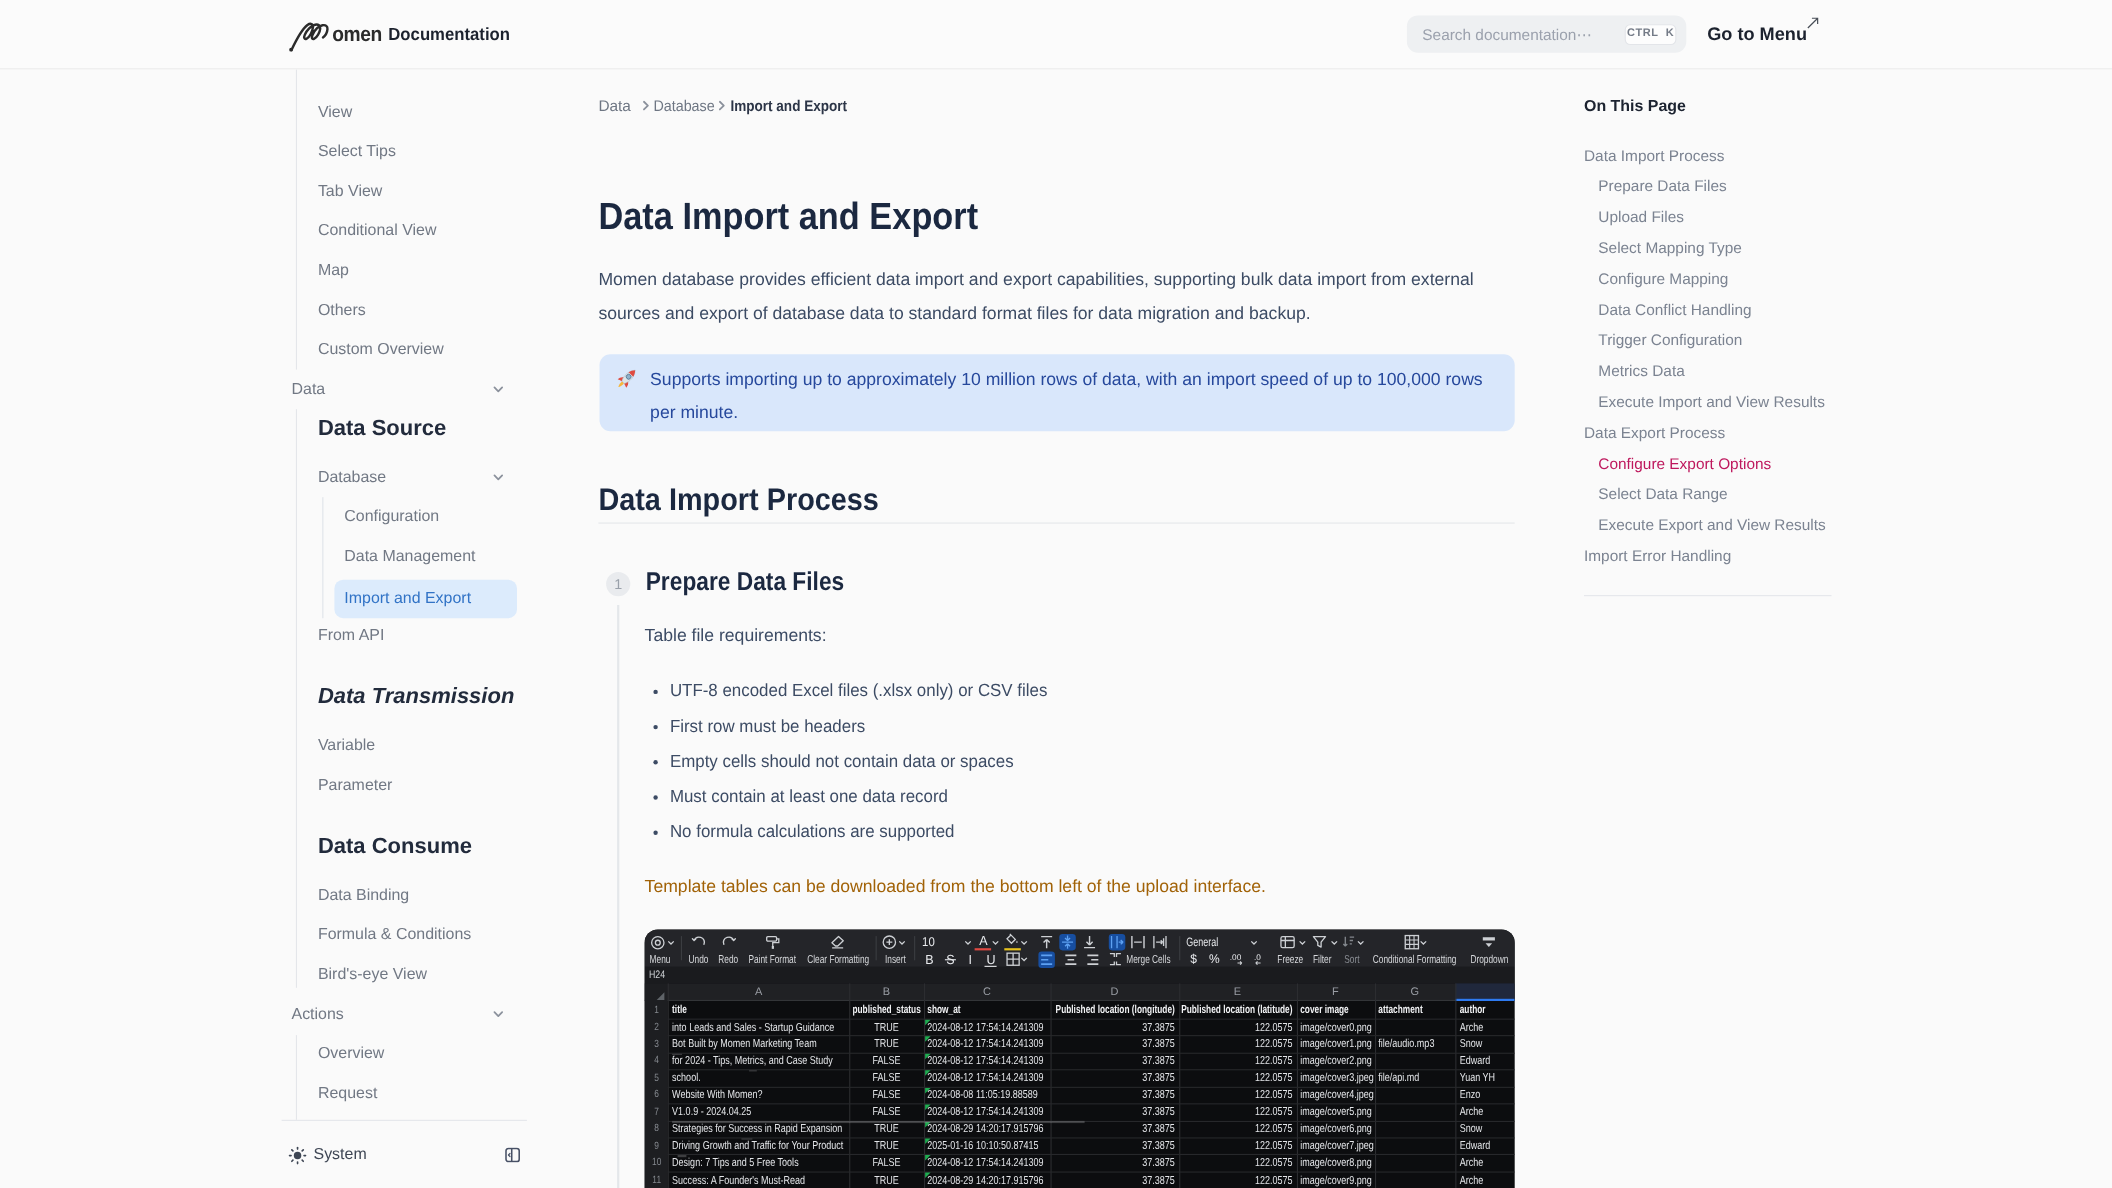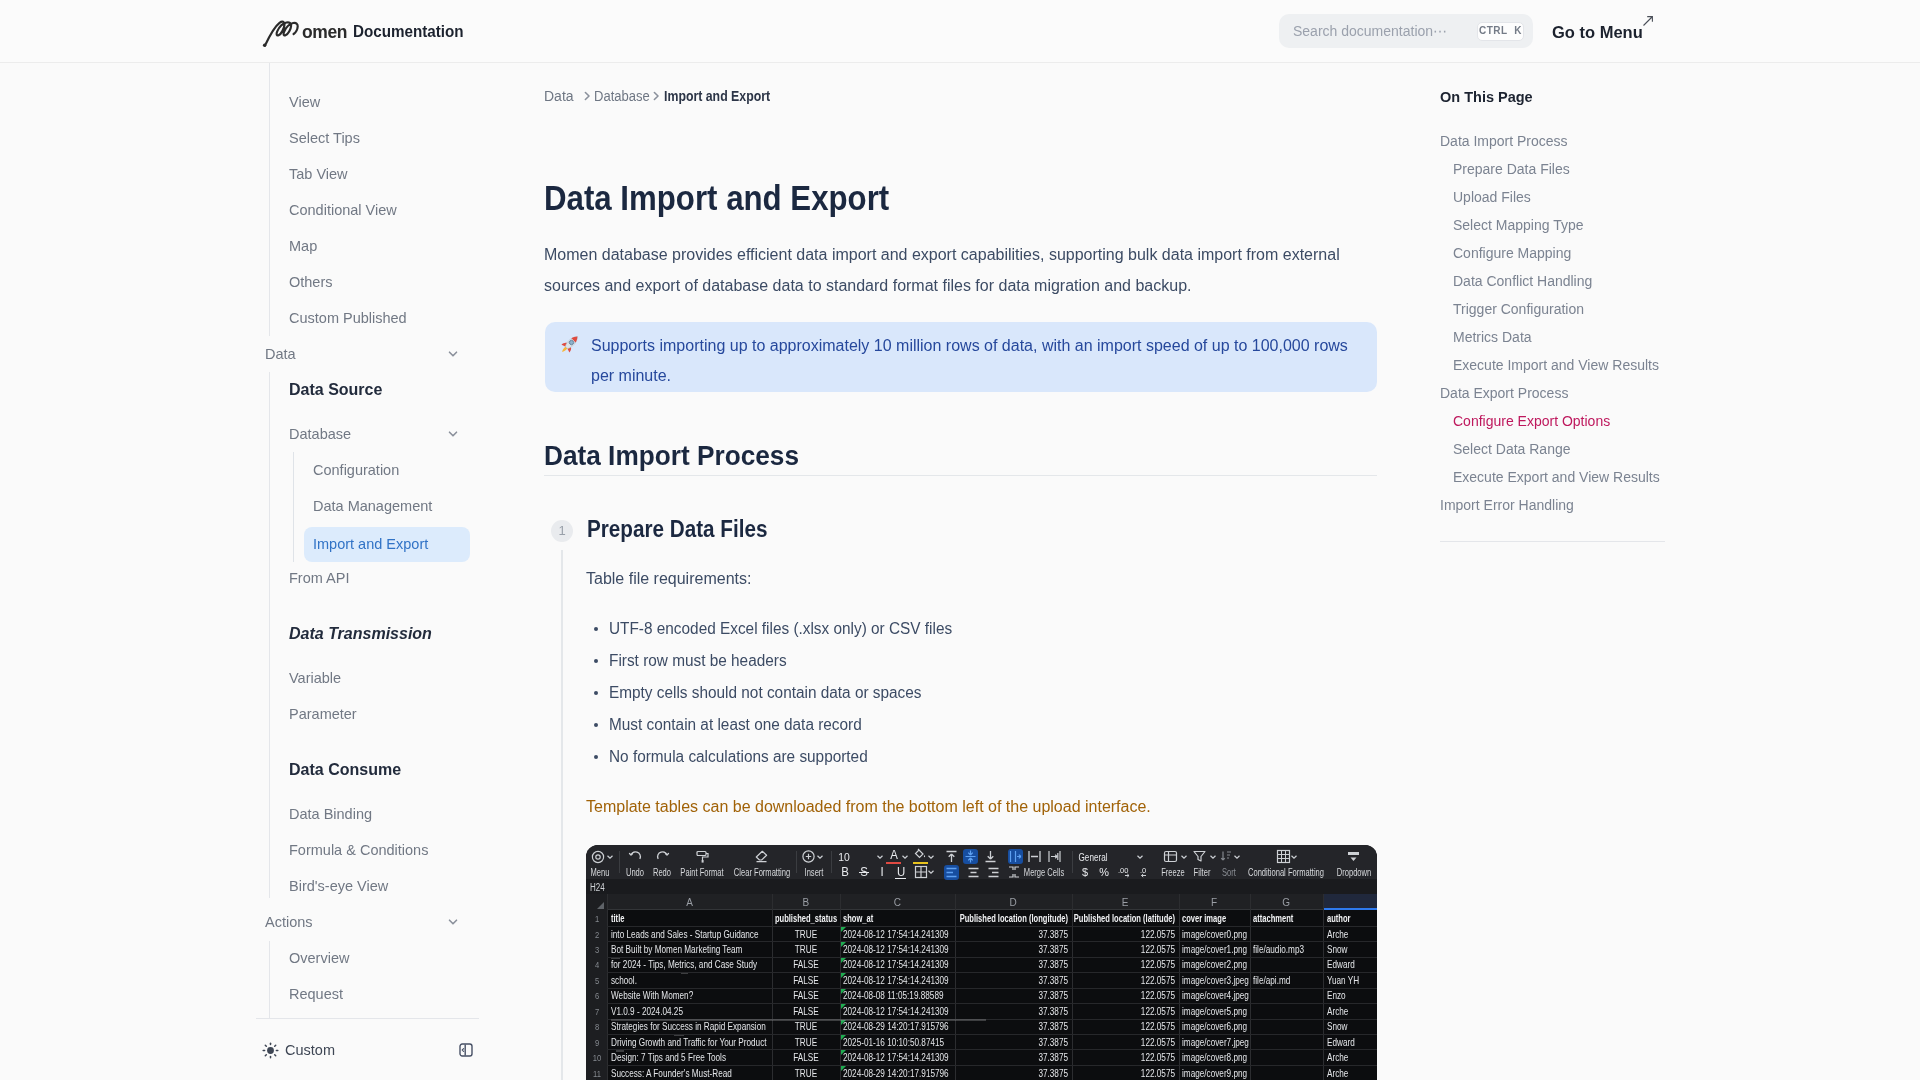--- a/index.html
+++ b/index.html
@@ -1,20 +1,20 @@
 <!DOCTYPE html>
 <html><head><meta charset="utf-8">
 <style>
 * { margin:0; padding:0; box-sizing:border-box; -webkit-font-smoothing:antialiased; }
 html,body { width:1920px; height:1080px; overflow:hidden; background:#fafafa;
   font-family:"Liberation Sans", sans-serif; }
 .abs { position:absolute; }
 .cv { transform:translateY(-50%); white-space:nowrap; }
 .nav { font-size:14.5px; color:#717884; }
-.navb { font-size:16px; font-weight:700; color:#222b3c; }
+.navb { font-size:20px; font-weight:700; color:#222b3c; }
 .chev { stroke:#8b919c; stroke-width:1.6; fill:none; stroke-linecap:round; stroke-linejoin:round; }
 </style></head>
 <body>
 
 <div class="abs" style="left:0;top:0;width:1920px;height:63px;background:#fbfbfb;border-bottom:1px solid #ececec;z-index:50;"></div>
 
 <svg class="abs" style="left:262px;top:14px;z-index:51;" width="40" height="36" viewBox="0 0 40 36">
   <circle cx="2.6" cy="31.2" r="1.7" fill="#2b2b2b"></circle>
   <path d="M3,31.5 C7,23 12,13 17.5,8.8 C20.4,6.7 22.7,7.7 22.5,10.6 C22.3,14.2 19.3,20.2 16.6,21.3 C14.7,22 13.9,20.2 15.2,17.4 C16.9,13.6 20.7,9.3 24.5,8.5 C27.4,7.9 29.3,9.2 29.1,12 C28.9,15.2 26.1,20.3 23.5,21.3 C21.6,22 20.9,20.2 22.2,17.5 C23.8,14 27.4,9.8 31.2,9 C34.1,8.4 35.9,9.8 35.7,12.5 C35.5,15.2 33.6,18.6 31.6,20" stroke="#2b2b2b" stroke-width="2.2" fill="none" stroke-linecap="round"></path>
 </svg>
@@ -34,21 +34,21 @@
 <div class="abs" style="left:269px;top:372px;width:1px;height:526px;background:#e4e6ea;"></div>
 <div class="abs" style="left:293px;top:452px;width:1px;height:110px;background:#dfe3e8;"></div>
 <div class="abs" style="left:269px;top:941px;width:1px;height:77px;background:#e4e6ea;"></div>
 <div class="abs cv nav" style="left:289px;top:50px;color:#0c4a6e;">List</div>
 <div class="abs cv nav" style="left:289px;top:102px;">View</div>
 <div class="abs cv nav" style="left:289px;top:138px;">Select Tips</div>
 <div class="abs cv nav" style="left:289px;top:174px;">Tab View</div>
 <div class="abs cv nav" style="left:289px;top:210px;">Conditional View</div>
 <div class="abs cv nav" style="left:289px;top:246px;">Map</div>
 <div class="abs cv nav" style="left:289px;top:282px;">Others</div>
-<div class="abs cv nav" style="left:289px;top:318px;">Custom Published</div>
+<div class="abs cv nav" style="left:289px;top:318px;">Custom Overview</div>
 <div class="abs cv nav" style="left:265px;top:354px;">Data</div>
 <svg class="abs" style="left:447px;top:348px;" width="12" height="12" viewBox="0 0 12 12">
     <path class="chev" d="M2.5,4.2 L6,7.8 L9.5,4.2"></path>
   </svg>
 <div class="abs cv navb" style="left:289px;top:390px;">Data Source</div>
 <div class="abs cv nav" style="left:289px;top:434px;">Database</div>
 <svg class="abs" style="left:447px;top:428px;" width="12" height="12" viewBox="0 0 12 12">
     <path class="chev" d="M2.5,4.2 L6,7.8 L9.5,4.2"></path>
   </svg>
 <div class="abs cv nav" style="left:313px;top:470px;">Configuration</div>
@@ -76,21 +76,21 @@
 <path d="M8.5,1.2 L8.5,2.6"></path>
       <path d="M8.5,14.4 L8.5,15.8"></path>
       <path d="M1.2,8.5 L2.6,8.5"></path>
       <path d="M14.4,8.5 L15.8,8.5"></path>
 <path d="M3.3,3.3 L4.3,4.3"></path>
       <path d="M12.7,12.7 L13.7,13.7"></path>
       <path d="M3.3,13.7 L4.3,12.7"></path>
       <path d="M12.7,4.3 L13.7,3.3"></path>
 </g>
   </svg>
-<div class="abs cv nav" style="left:285px;top:1050px;color:#3e4654;font-size:14.5px;">Custom</div>
+<div class="abs cv nav" style="left:285px;top:1050px;color:#3e4654;font-size:14.5px;">System</div>
 <svg class="abs" style="left:459px;top:1043px;" width="14" height="14" viewBox="0 0 14 14">
 <rect x="1" y="1" width="12" height="12" rx="2.2" fill="none" stroke="#475065" stroke-width="1.4"></rect>
 <path d="M6.2,1.5 L6.2,12.5" stroke="#475065" stroke-width="1.4"></path>
 <path d="M4.6,5.6 L3.2,7 L4.6,8.4" stroke="#475065" stroke-width="1.1" fill="none" stroke-linecap="round" stroke-linejoin="round"></path>
 </svg>
 <div class="abs cv" style="left:544px;top:96px;font-size:14px;color:#6e7683;">Data</div>
 <svg class="abs" style="left:581px;top:90px;" width="12" height="12" viewBox="0 0 12 12">
     <path class="chev" d="M4.4,2.5 L8,6 L4.4,9.5"></path>
   </svg>
 <div class="abs" style="left:594px;top:96px;font-size:14px;color:#6e7683;transform-origin:left center;transform:translateY(-50%) scaleX(0.93);white-space:nowrap;">Database</div>

